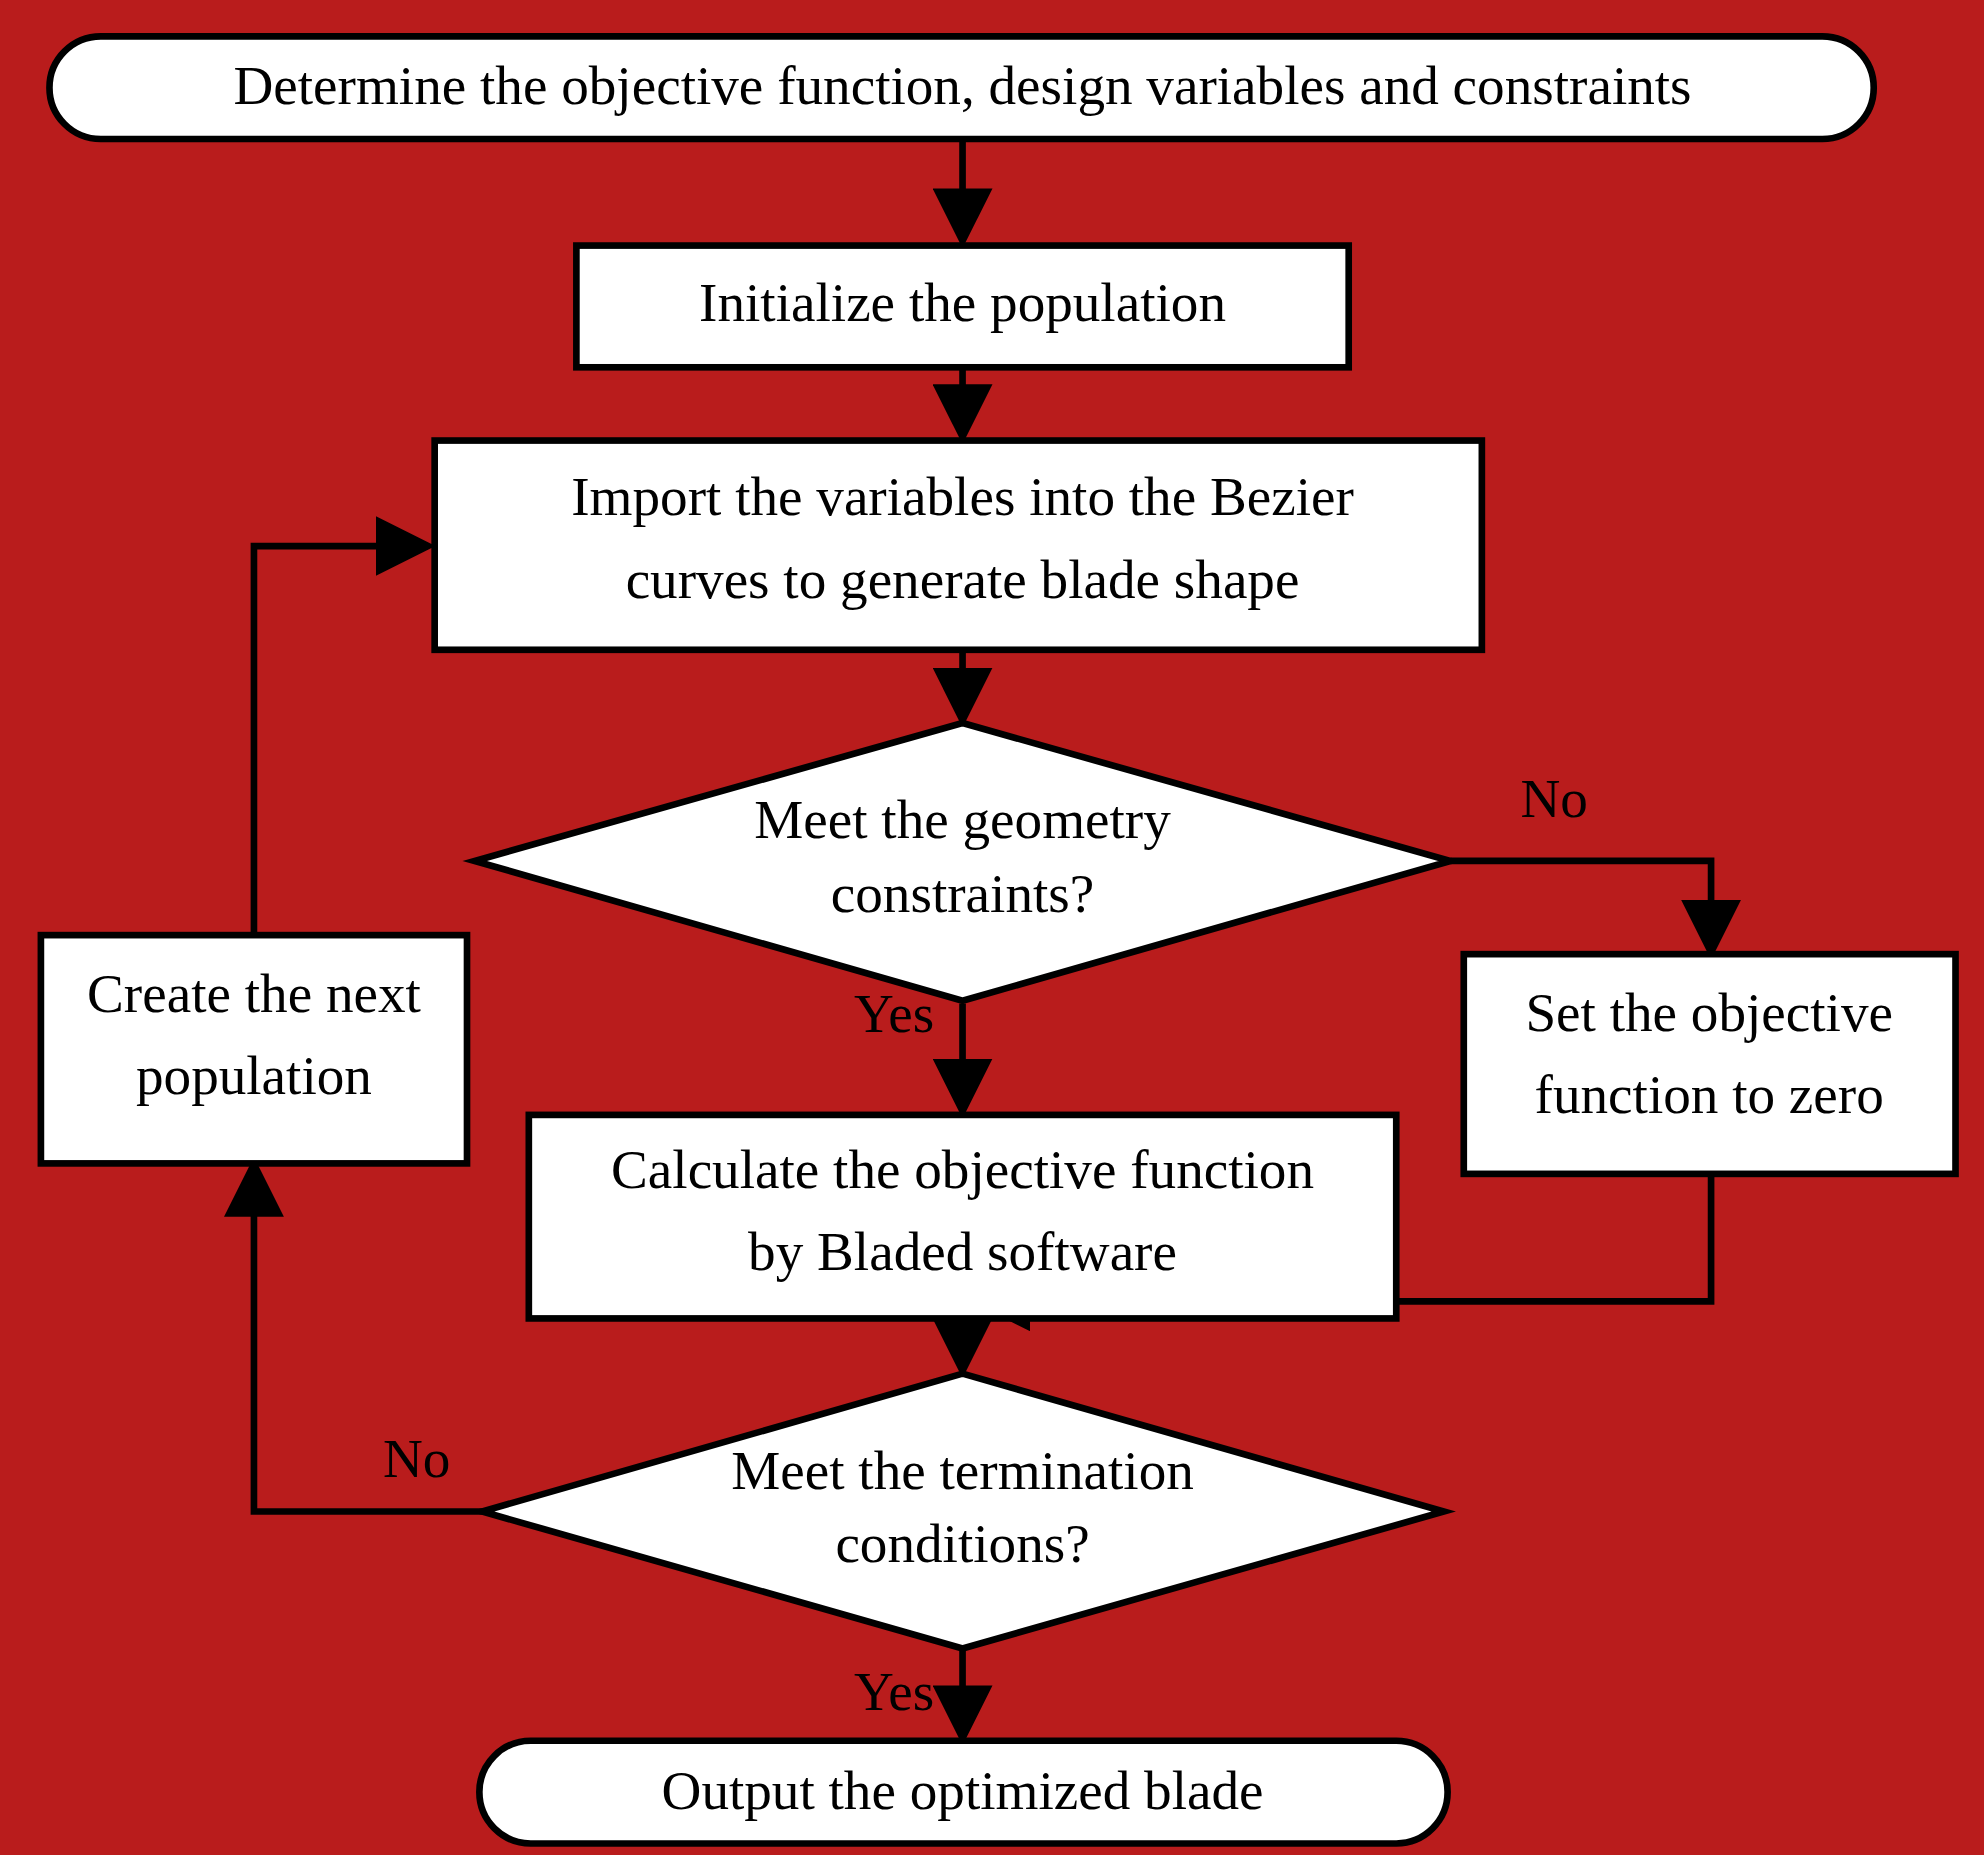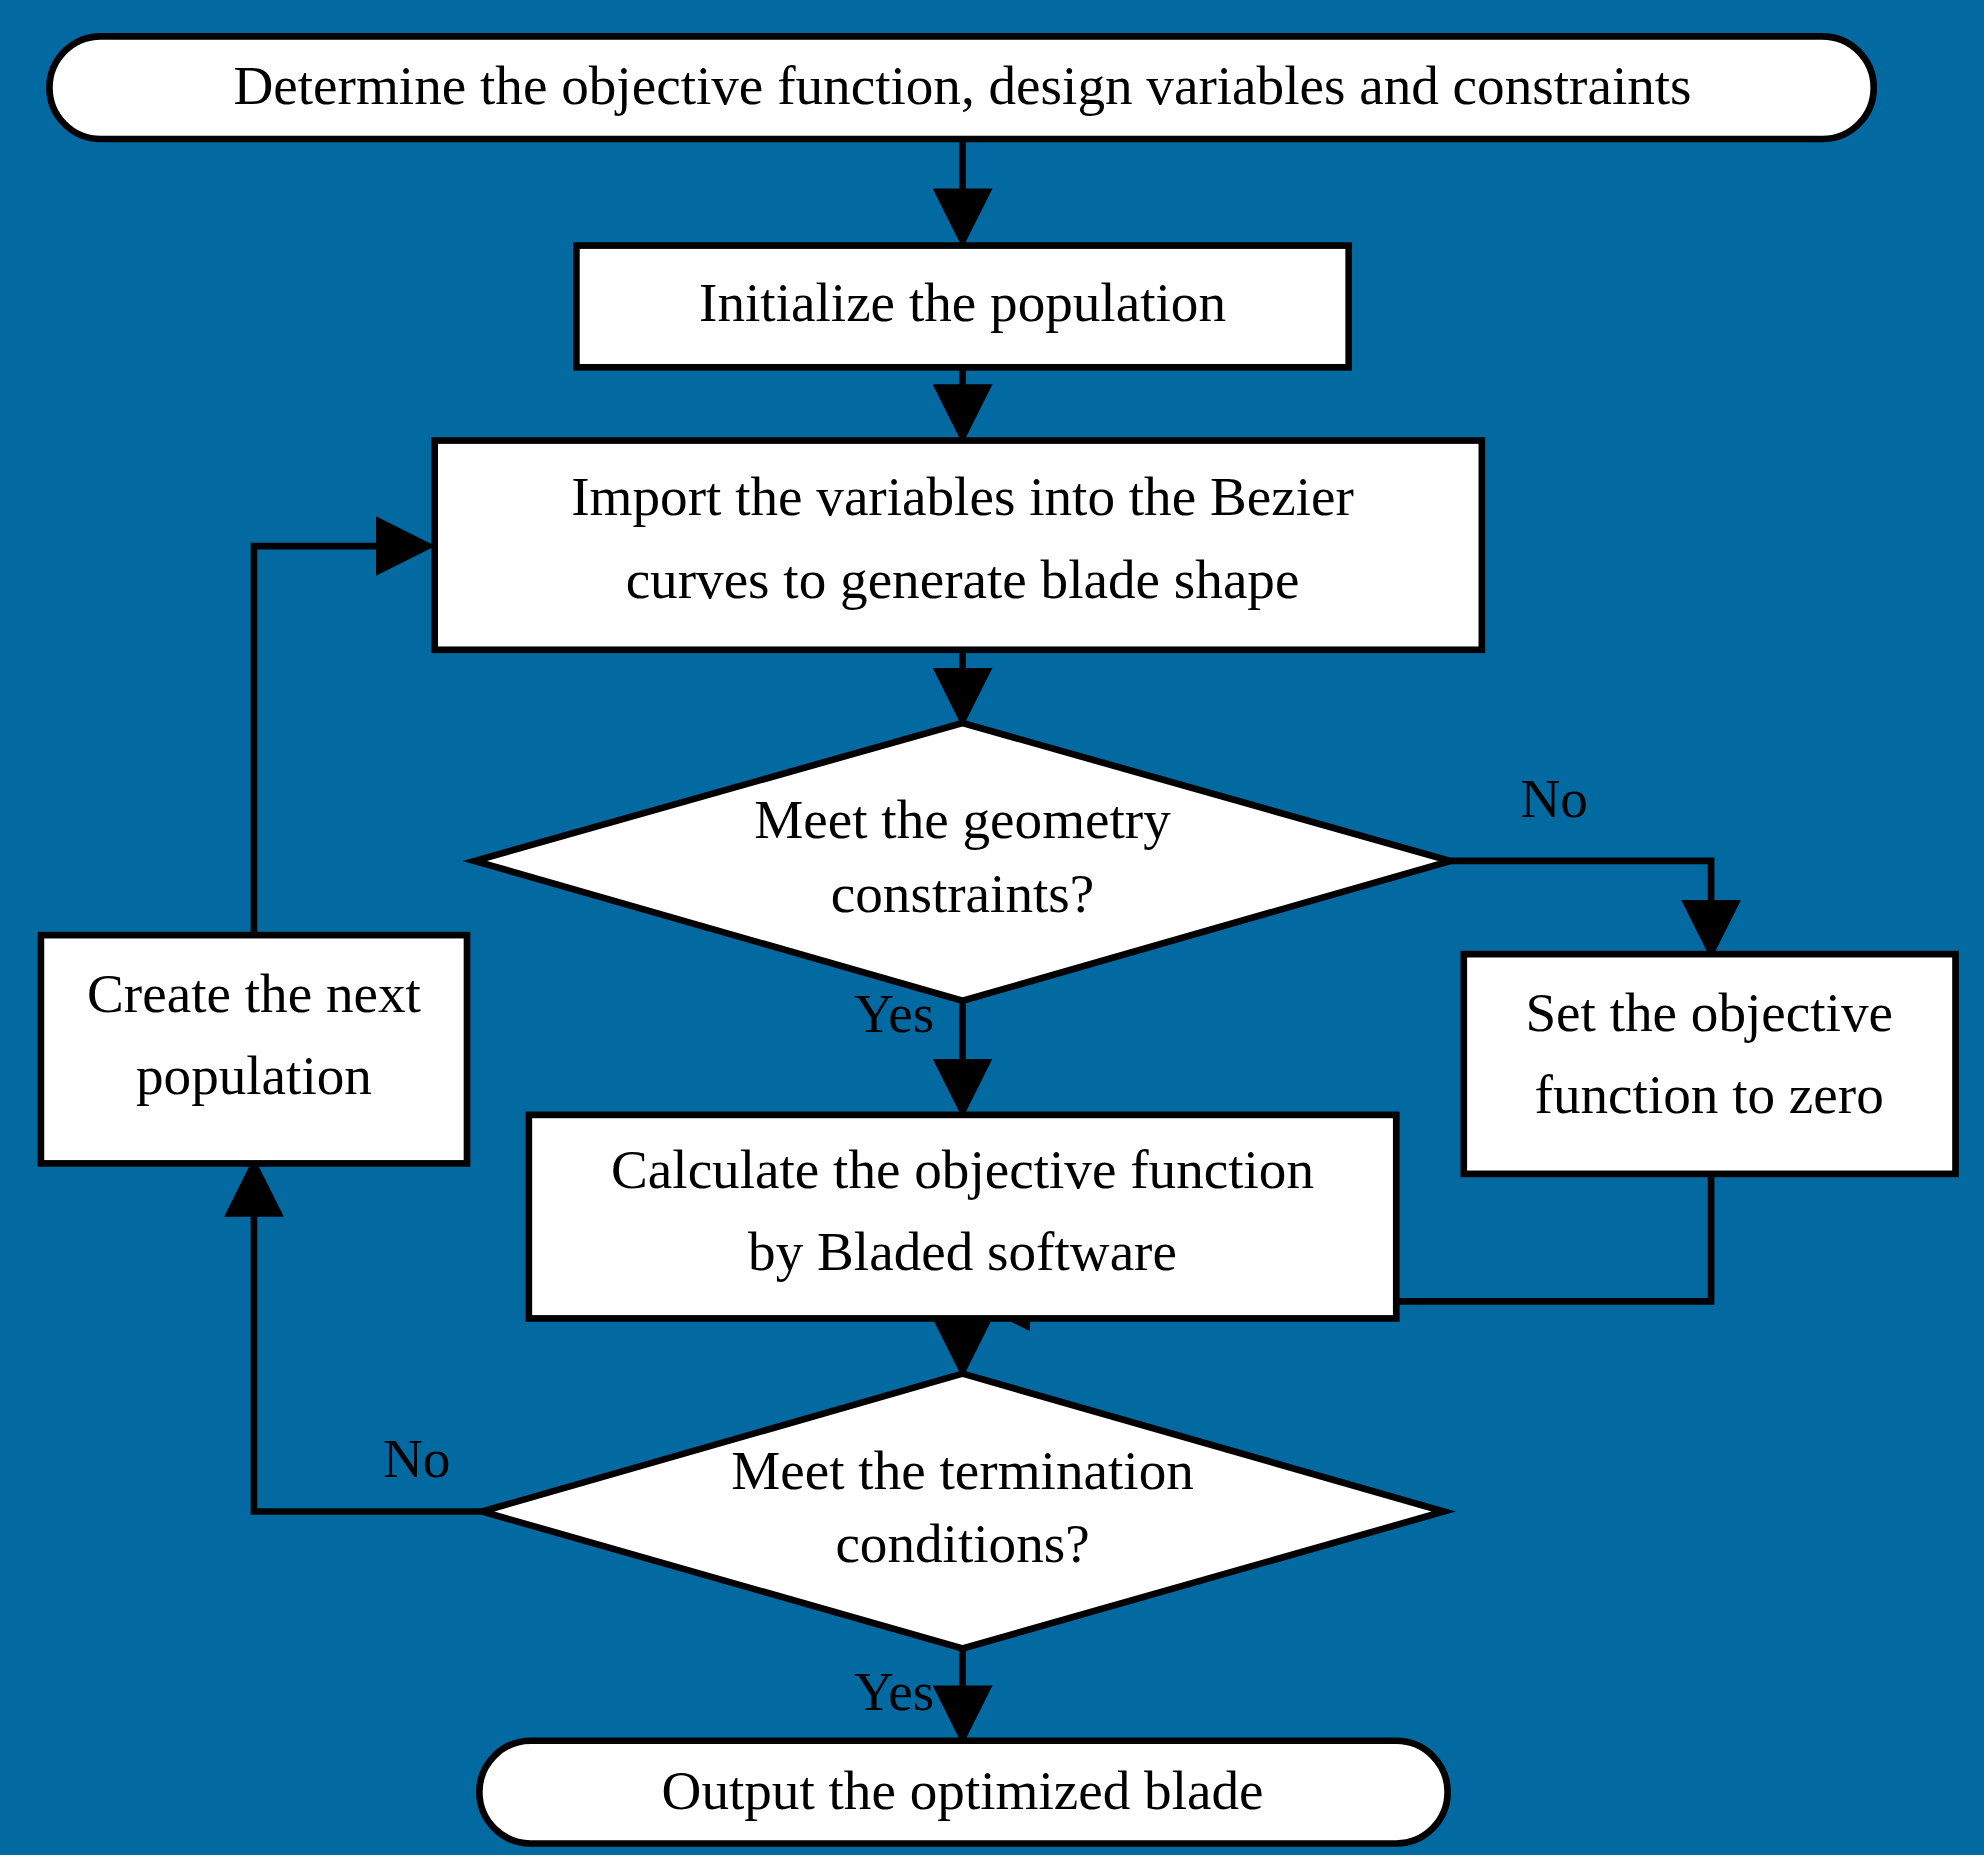--- a/index.html
+++ b/index.html
@@ -1,16 +1,16 @@
 <!DOCTYPE html>
 <html style="font-size:15px"><head>
 <meta charset="utf-8">
 <style>
   html,body{margin:0;padding:0;background:#ffffff;}
-  #root{position:relative;width:1985px;height:1856px;background:#0369a1;}
+  #root{position:relative;width:1985px;height:1856px;background:#b91c1c;}
   svg{display:block;}
   .nodeText{
     font-family:"Liberation Serif","DejaVu Serif",serif;
     fill:#000;
     text-anchor:middle;
     dominant-baseline:middle;
   }
   .edgeLabel{
     font-family:"Liberation Serif","DejaVu Serif",serif;
     fill:#000;

